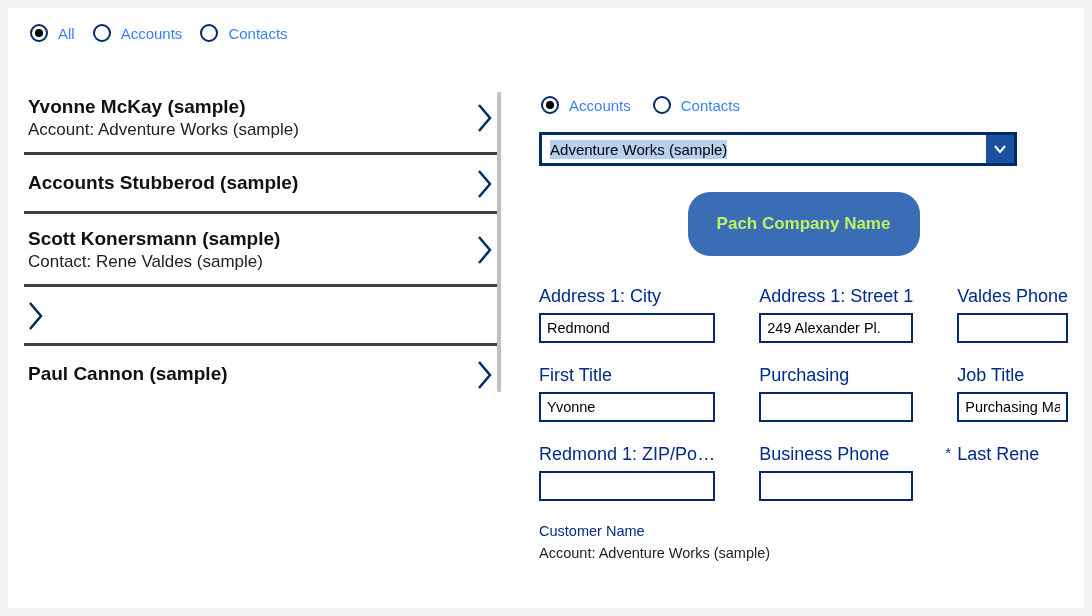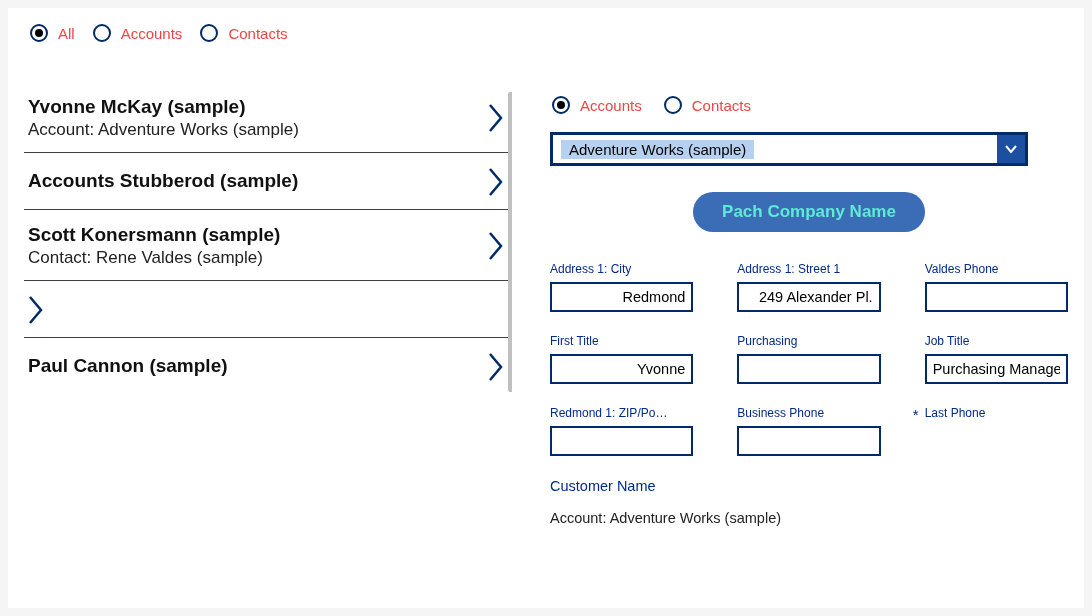--- a/index.html
+++ b/index.html
@@ -39,38 +39,38 @@
     justify-content: center;
     flex-shrink: 0;
   }
   .radio-circle.selected::after {
     content: "";
     width: 8px;
     height: 8px;
     background: #000;
     border-radius: 50%;
   }
-  .radio-label { font-size: 15px; color: #ef4444; }
+  .radio-label { font-size: 15px; color: #3b82f6; }
   .main {
     display: flex;
     flex: 1;
     margin-top: 50px;
     min-height: 0;
   }
   .left {
     width: 488px;
     position: relative;
     overflow: hidden;
   }
   .list {
     height: 100%;
     overflow: hidden;
   }
   .list-item {
-    border-bottom: 1px solid #404040;
+    border-bottom: 3px solid #404040;
     padding: 14px 8px 12px 4px;
     display: flex;
     justify-content: space-between;
     align-items: center;
     cursor: pointer;
   }
   .list-item:first-child { padding-top: 4px; }
   .li-text { display: flex; flex-direction: column; gap: 2px; }
   .li-title { font-size: 19px; font-weight: 600; color: #111; }
   .li-sub { font-size: 17px; color: #222; font-weight: 400; }
@@ -106,36 +106,36 @@
   }
   .dropdown-text {
     flex: 1;
     padding: 4px 8px;
     font-size: 15px;
     display: flex;
     align-items: center;
   }
   .dropdown-text span {
     background: #b6d0ef;
-    padding: 1px 8px;
+    padding: 1px 0;
   }
   .dropdown-arrow {
     width: 28px;
     background: #1b4fa0;
     display: flex;
     align-items: center;
     justify-content: center;
   }
   .pach-btn {
     margin: 26px auto 0 auto;
     background: #3a6db5;
-    color: #5eead4;
+    color: #bef264;
     border: none;
     border-radius: 22px;
-    padding: 10px 26px;
+    padding: 22px 26px;
     font-size: 17px;
     font-weight: 700;
     cursor: pointer;
     align-self: center;
     width: 232px;
   }
   .fields {
     margin-top: 30px;
     display: grid;
     grid-template-columns: repeat(3, 1fr);
@@ -143,48 +143,47 @@
     row-gap: 22px;
   }
   .field {
     display: flex;
     flex-direction: column;
     gap: 6px;
     position: relative;
   }
   .field-label {
     color: #002b8a;
-    font-size: 12px;
+    font-size: 18px;
     white-space: nowrap;
     overflow: hidden;
     text-overflow: ellipsis;
   }
   .field-input {
     border: 2px solid #002b66;
     height: 30px;
     padding: 2px 6px;
     font-size: 14.5px;
     font-family: inherit;
     background: #fff;
     width: 100%;
     overflow: hidden;
-    text-align: right;
   }
   .req-star {
     color: #002b8a;
     position: absolute;
     left: -12px;
     top: 0;
     font-size: 15px;
   }
   .customer {
     margin-top: 22px;
     display: flex;
     flex-direction: column;
-    gap: 16px;
+    gap: 6px;
   }
   .customer-label { color: #002b8a; font-size: 14.5px; }
   .customer-value { color: #222; font-size: 14.5px; }
 </style>
 </head>
 <body>
 
 <div class="app">
 
   <div class="top-filter">
@@ -315,21 +314,21 @@
         <div class="field">
           <span class="field-label">Redmond 1: ZIP/Po…</span>
           <input class="field-input" value="" style="">
         </div>
         <div class="field">
           <span class="field-label">Business Phone</span>
           <input class="field-input" value="" style="">
         </div>
         <div class="field">
           <span class="req-star">*</span>
-          <span class="field-label">Last Phone</span>
+          <span class="field-label">Last Rene</span>
         </div>
       </div>
 
       <div class="customer">
         <span class="customer-label">Customer Name</span>
         <span class="customer-value">Account: Adventure Works (sample)</span>
       </div>
 
     </div>
   </div>

